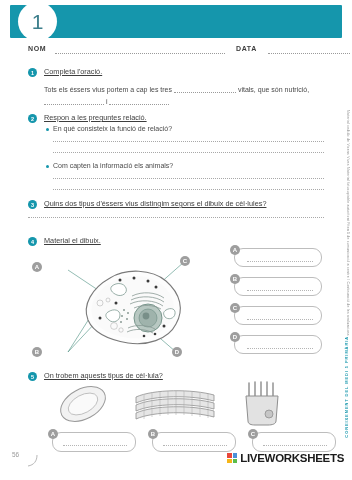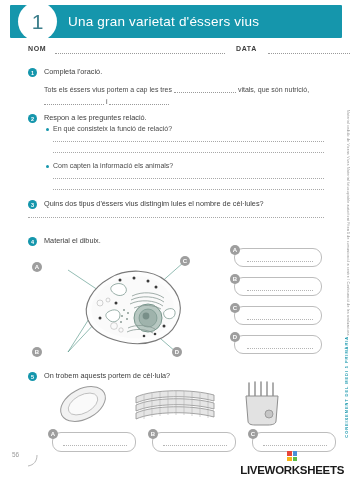--- a/index.html
+++ b/index.html
@@ -42,20 +42,21 @@
   
   .ex{position:absolute;left:28px;width:296px;}
   .num{
     position:absolute;left:0;top:0;width:9px;height:9px;border-radius:50%;
     background:#1596ac;color:#fff;font-size:5.5px;font-weight:bold;
     display:flex;align-items:center;justify-content:center;
   }
   .ex-title{
     position:absolute;left:16px;top:-1px;font-size:7.3px;color:#3d3d3d;
     white-space:nowrap;
+    text-decoration:underline;
   }
   .body-line{font-size:7px;color:#4a4a4a;white-space:nowrap;}
   .fill{
     display:inline-block;border-bottom:1px dotted #9a9a9a;
     vertical-align:bottom;height:7px;
   }
   .bullet{
     position:absolute;width:3px;height:3px;background:#1596ac;border-radius:50%;
   }
   .q{position:absolute;font-size:7px;color:#4a4a4a;white-space:nowrap;}
@@ -101,37 +102,36 @@
     font-size:4px;font-weight:bold;letter-spacing:.9px;
     color:#1596ac;white-space:nowrap;
   }
 
   
   .pagenum{
     position:absolute;left:12px;bottom:22px;font-size:6.5px;color:#9a9a9a;
   }
   .swoosh{position:absolute;left:25px;bottom:12px;}
   .lw-logo{
-    position:absolute;right:8px;bottom:4px;
-    display:flex;align-items:center;gap:3px;flex-direction:column;
+    position:absolute;right:8px;bottom:16px;
+    display:flex;align-items:center;gap:3px;
   }
   .lw-grid{
     width:10px;height:10px;display:grid;
     grid-template-columns:1fr 1fr;grid-template-rows:1fr 1fr;gap:1px;
   }
   .lw-text{font-size:11.5px;font-weight:bold;color:#1a1a1a;letter-spacing:-.3px;}
 </style>
 </head>
 <body>
 
 <div class="page">
 
   <div class="header">
     <div class="unit-badge">1</div>
-    <div class="header-title">Una gran varietat d'éssers vius</div>
   </div>
 
   <div class="namerow">
     <span class="lbl nom-lbl">NOM</span>
     <span class="dots nom-dots"></span>
     <span class="lbl data-lbl">DATA</span>
     <span class="dots data-dots"></span>
   </div>
 
   <div class="ex" style="top:68px;">
@@ -161,21 +161,21 @@
     <span class="ansline" style="left:25px;top:37px;width:271px;"></span>
 
     <span class="bullet" style="left:18px;top:51px;"></span>
     <div class="q" style="left:25px;top:48px;">Com capten la informació els animals?</div>
     <span class="ansline" style="left:25px;top:63px;width:271px;"></span>
     <span class="ansline" style="left:25px;top:74px;width:271px;"></span>
   </div>
 
   <div class="ex" style="top:200px;">
     <div class="num">3</div>
-    <div class="ex-title">Quins dos tipus d'éssers vius distingim lules el nombre de cèl·lules?</div>
+    <div class="ex-title">Quins dos tipus d'éssers vius distingim segons el dibuix de cèl·lules?</div>
     <span class="ansline" style="left:0px;top:16px;width:296px;"></span>
   </div>
 
   <div class="ex" style="top:237px;">
     <div class="num">4</div>
     <div class="ex-title">Material el dibuix.</div>
   </div>
 
   <div class="cellwrap">
     <svg width="200" height="118" viewBox="0 0 200 118">
@@ -262,21 +262,21 @@
     <div class="pill-letter" style="position:absolute;left:230px;top:303px;">C</div>
 
     <div class="pill" style="left:234px;top:335px;width:88px;height:19px;">
       <span class="pill-dots" style="left:12px;top:11px;width:66px;"></span>
     </div>
     <div class="pill-letter" style="position:absolute;left:230px;top:332px;">D</div>
   </div>
 
   <div class="ex" style="top:372px;">
     <div class="num">5</div>
-    <div class="ex-title">On trobem aquests portem de cèl·lula?</div>
+    <div class="ex-title">On trobem aquests tipus de cèl·lula?</div>
   </div>
 
   <div class="figwrap">
 
     <svg width="70" height="46" viewBox="0 0 70 46" style="position:absolute;left:24px;top:0;">
       <ellipse cx="35" cy="23" rx="24" ry="15" transform="rotate(-28 35 23)" fill="#f2f2f2" stroke="#9a9a9a" stroke-width="1"></ellipse>
       <ellipse cx="35" cy="23" rx="16" ry="9" transform="rotate(-28 35 23)" fill="#fafafa" stroke="#b0b0b0" stroke-width="0.7"></ellipse>
     </svg>
 
     <svg width="86" height="46" viewBox="0 0 86 46" style="position:absolute;left:108px;top:2px;">

